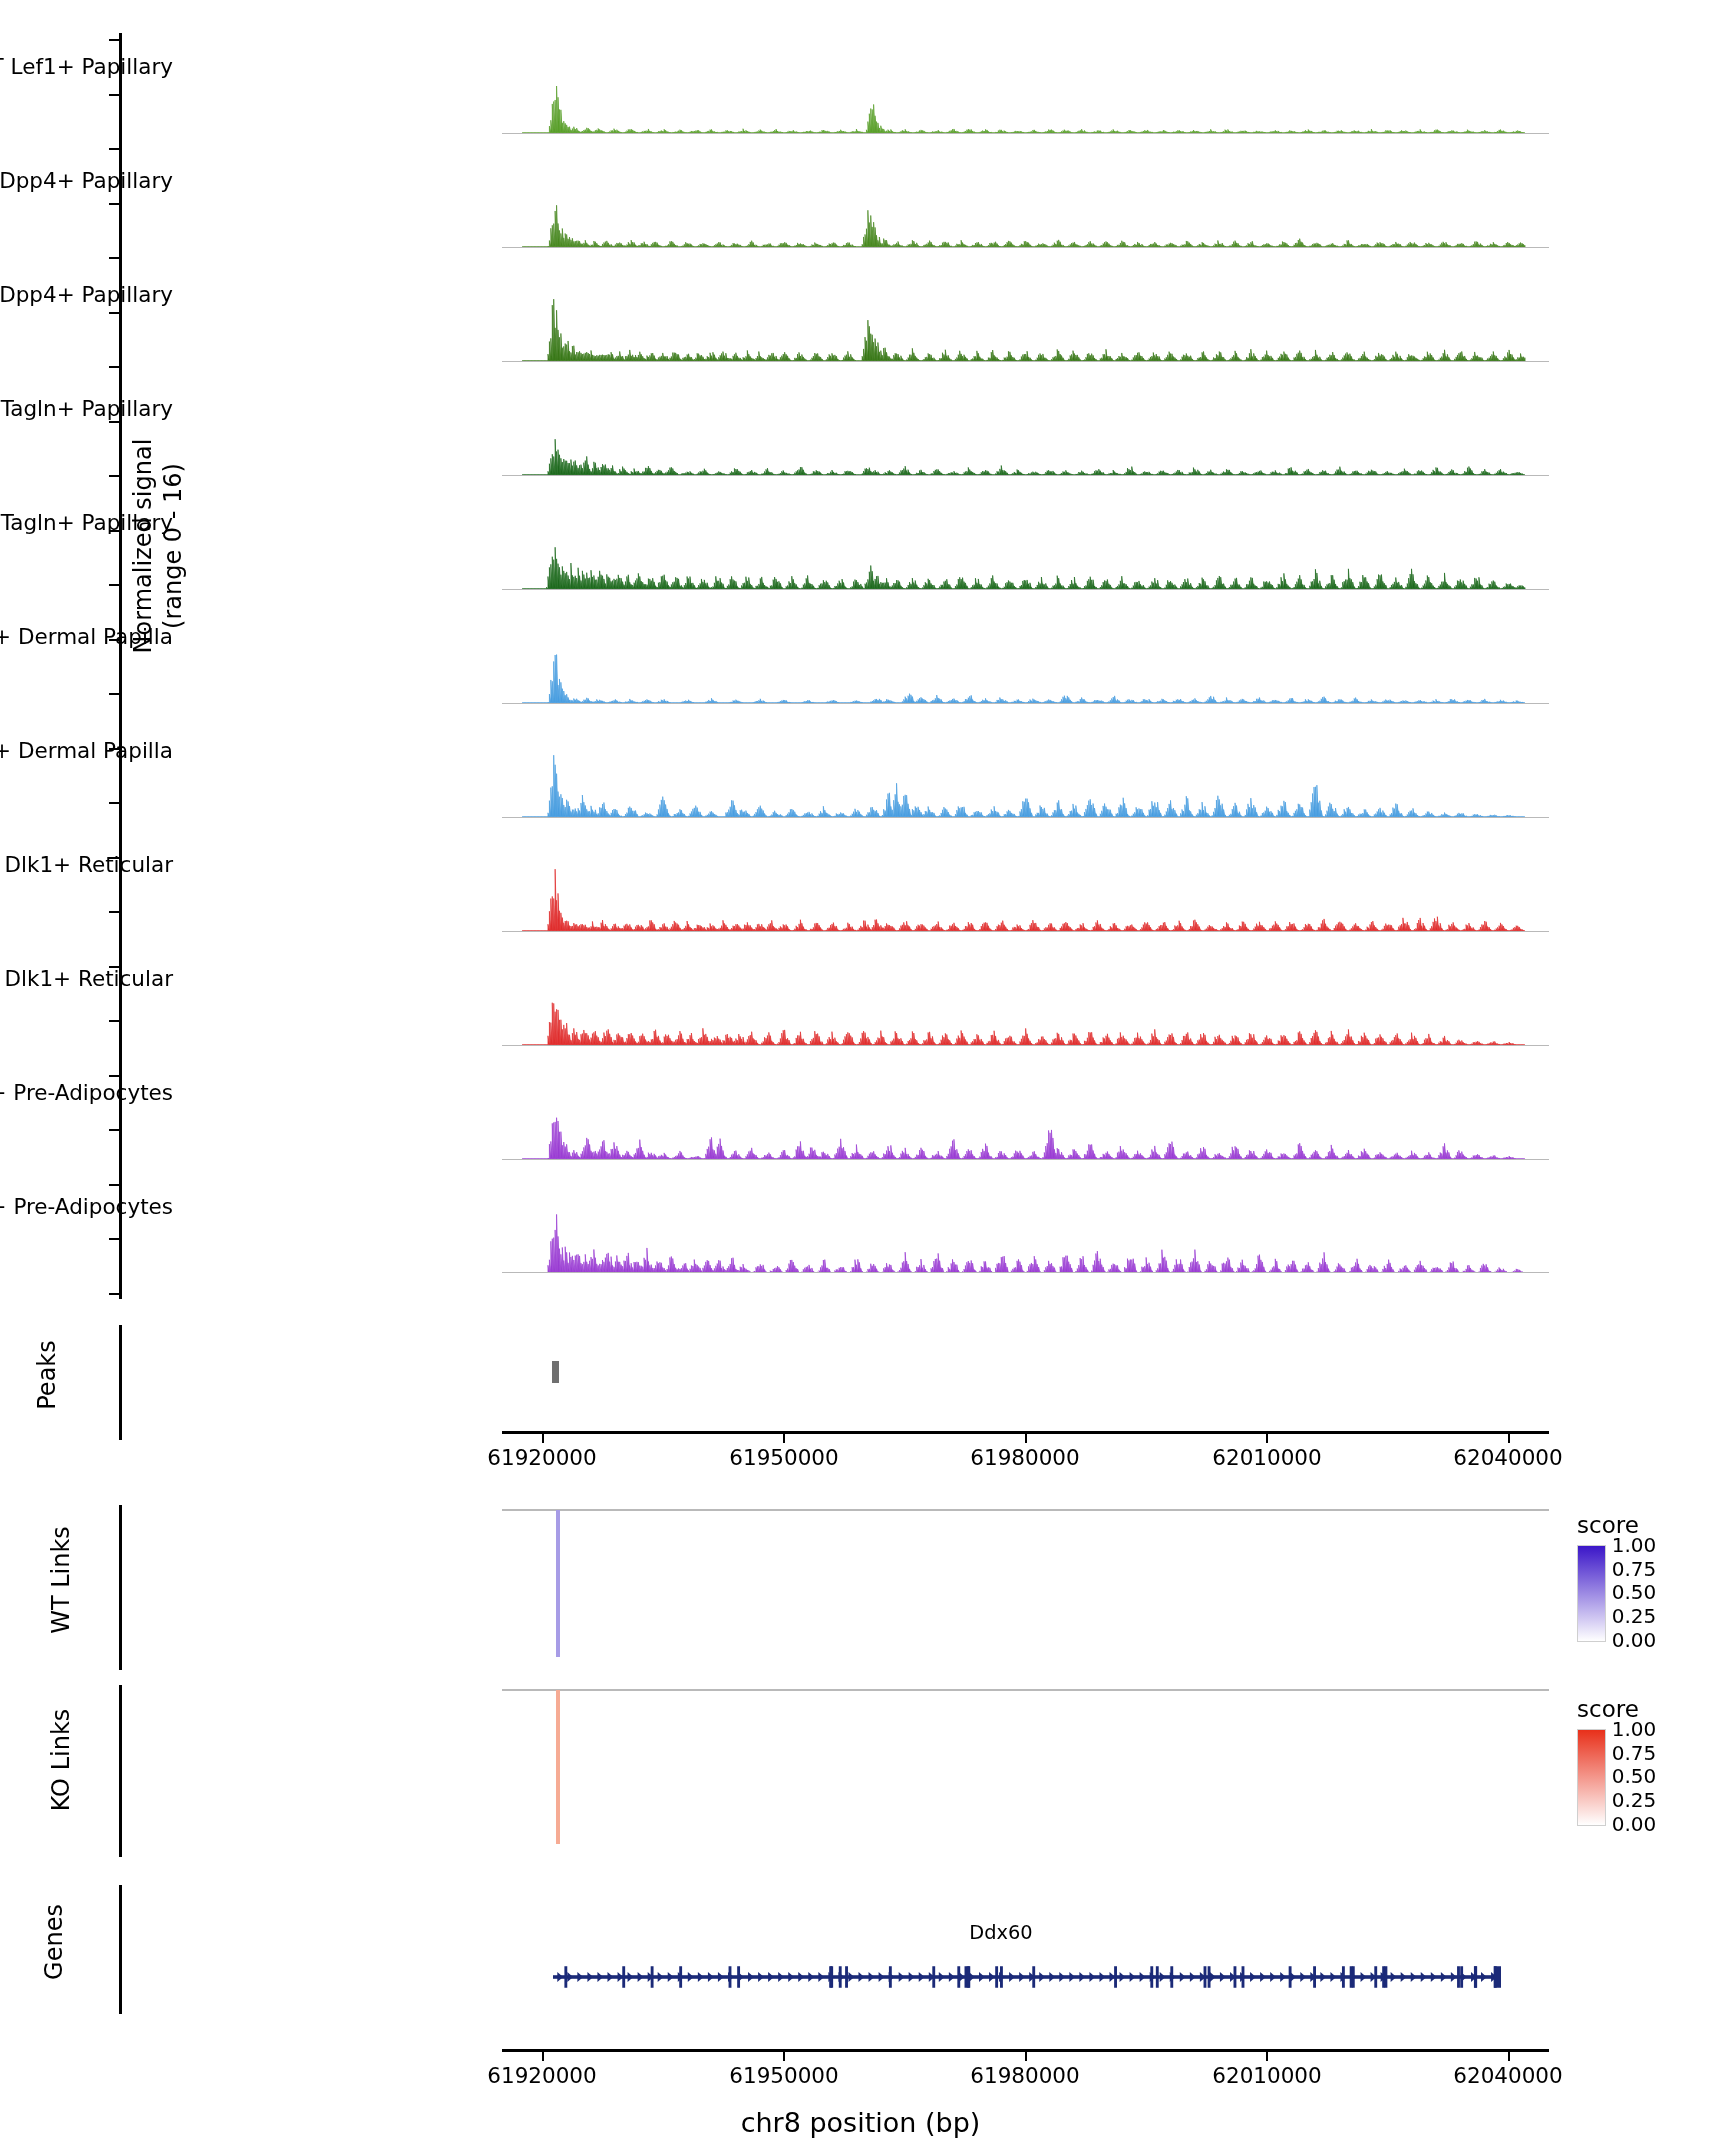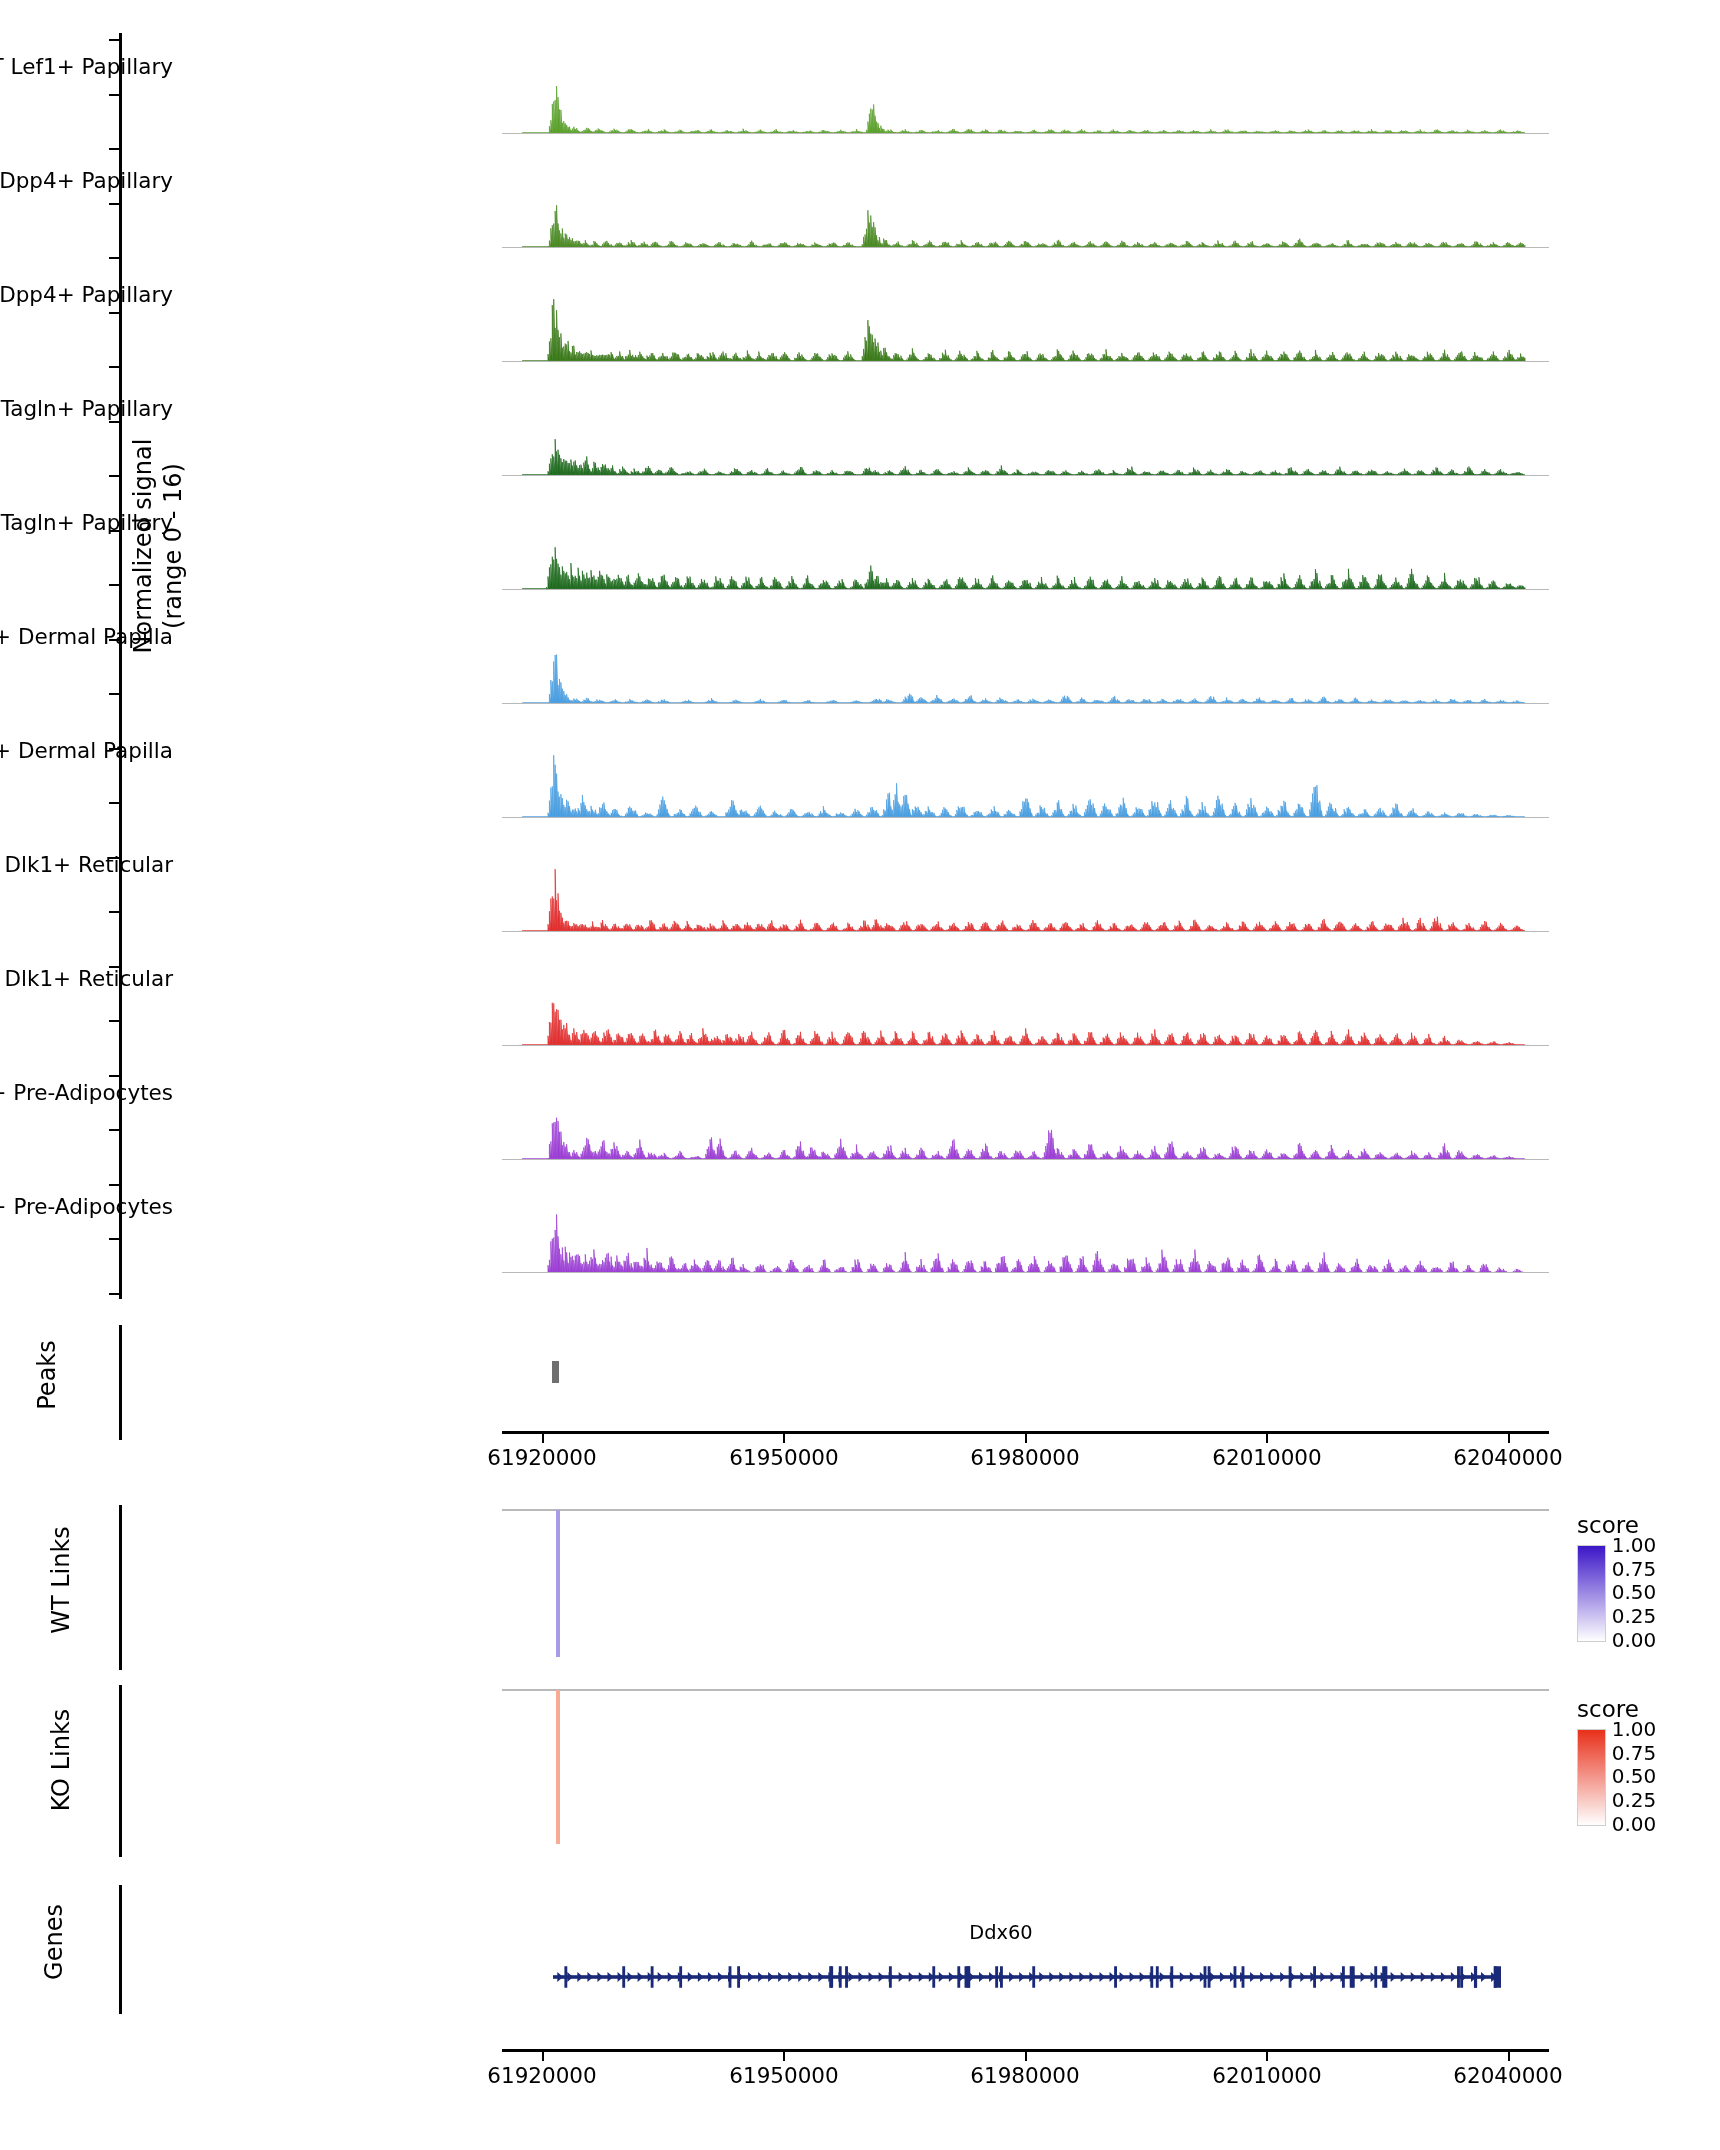--- a/index.html
+++ b/index.html
@@ -566,14 +566,15 @@
       <div class="xtick-label" style="left: 40px;">61920000</div>
       <div class="xtick" style="left: 281px;"></div>
       <div class="xtick-label" style="left: 282px;">61950000</div>
       <div class="xtick" style="left: 523px;"></div>
       <div class="xtick-label" style="left: 523px;">61980000</div>
       <div class="xtick" style="left: 764px;"></div>
       <div class="xtick-label" style="left: 765px;">62010000</div>
       <div class="xtick" style="left: 1006px;"></div>
       <div class="xtick-label" style="left: 1006px;">62040000</div>
     </div>
+  <div class="xaxis-title" style="top:229px;">chr8 position (bp)</div>
 </div>
 
 
 </body></html>

